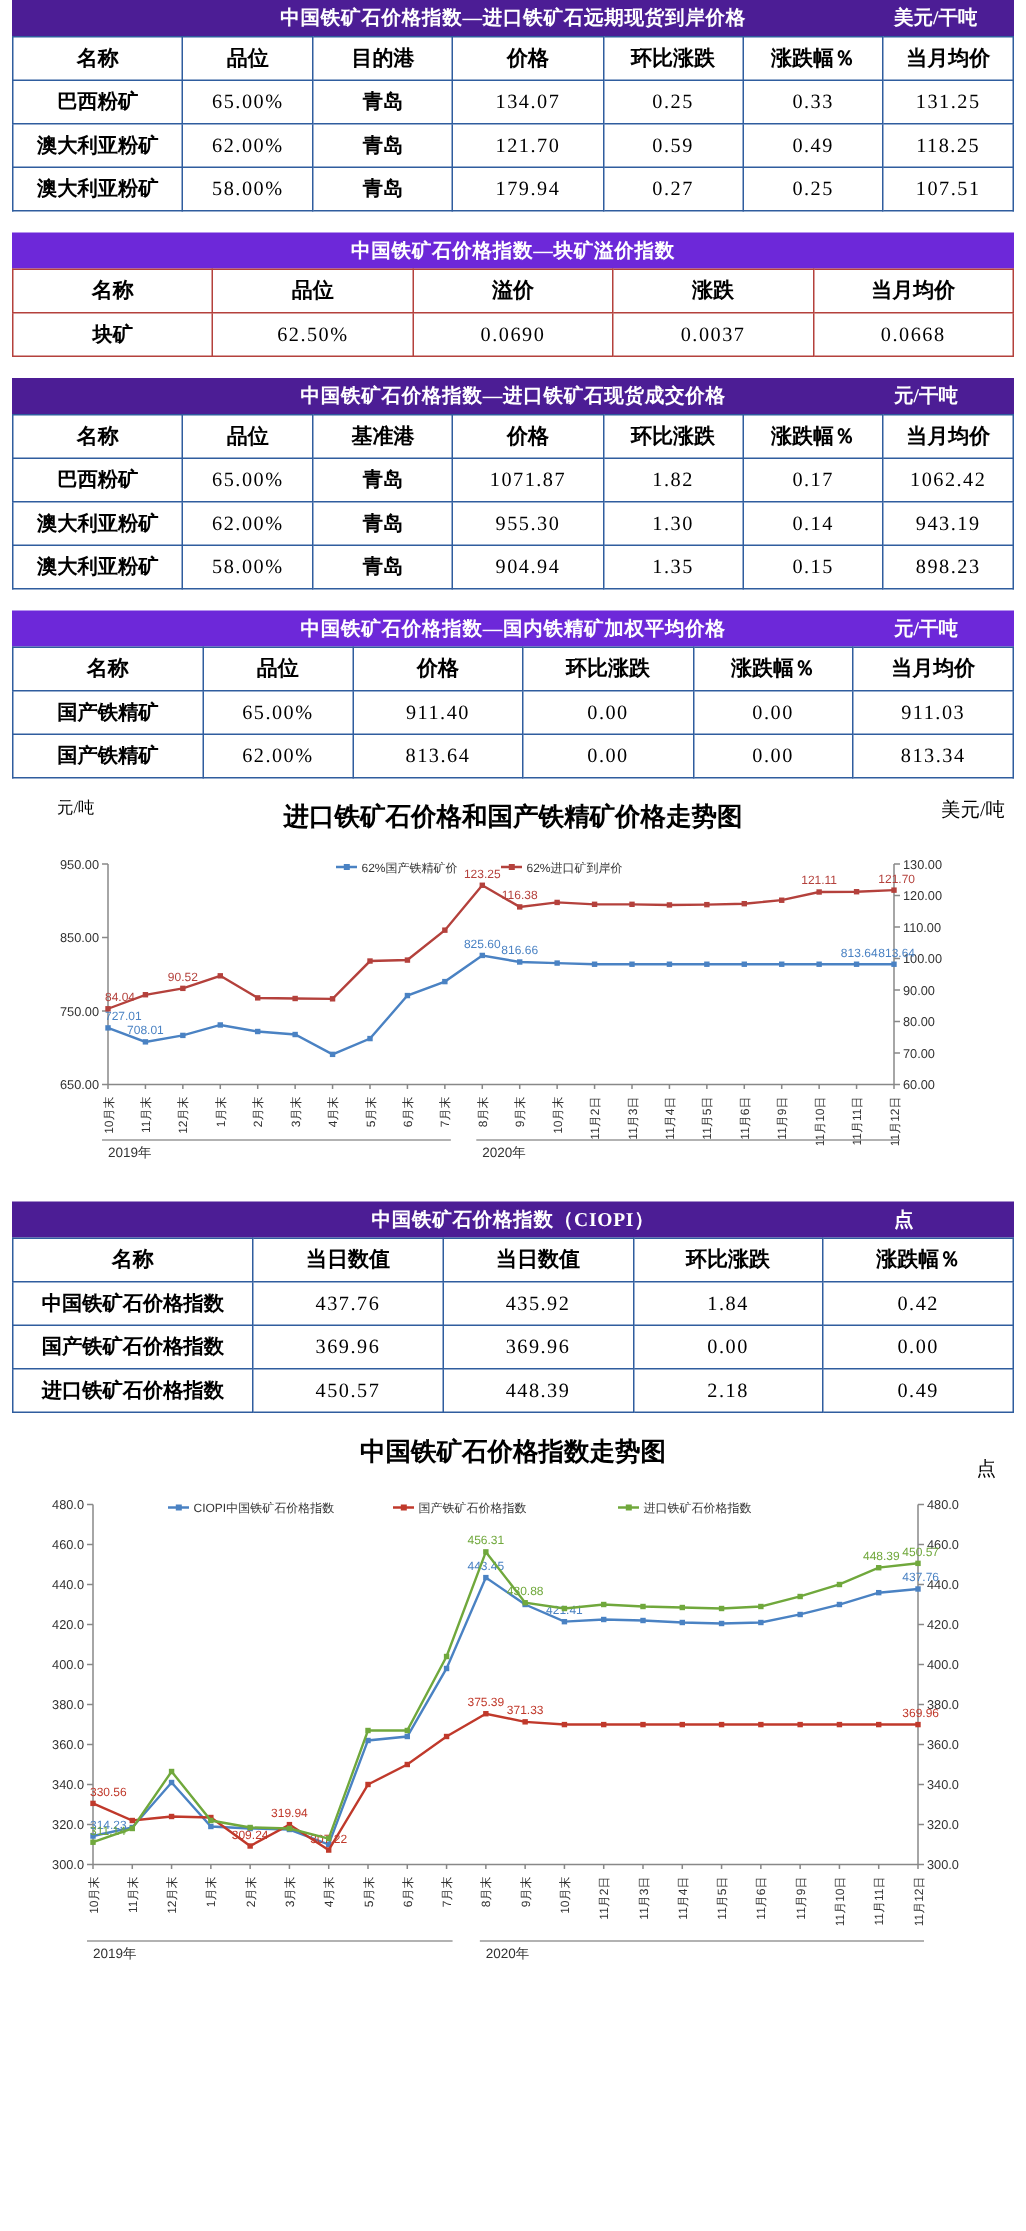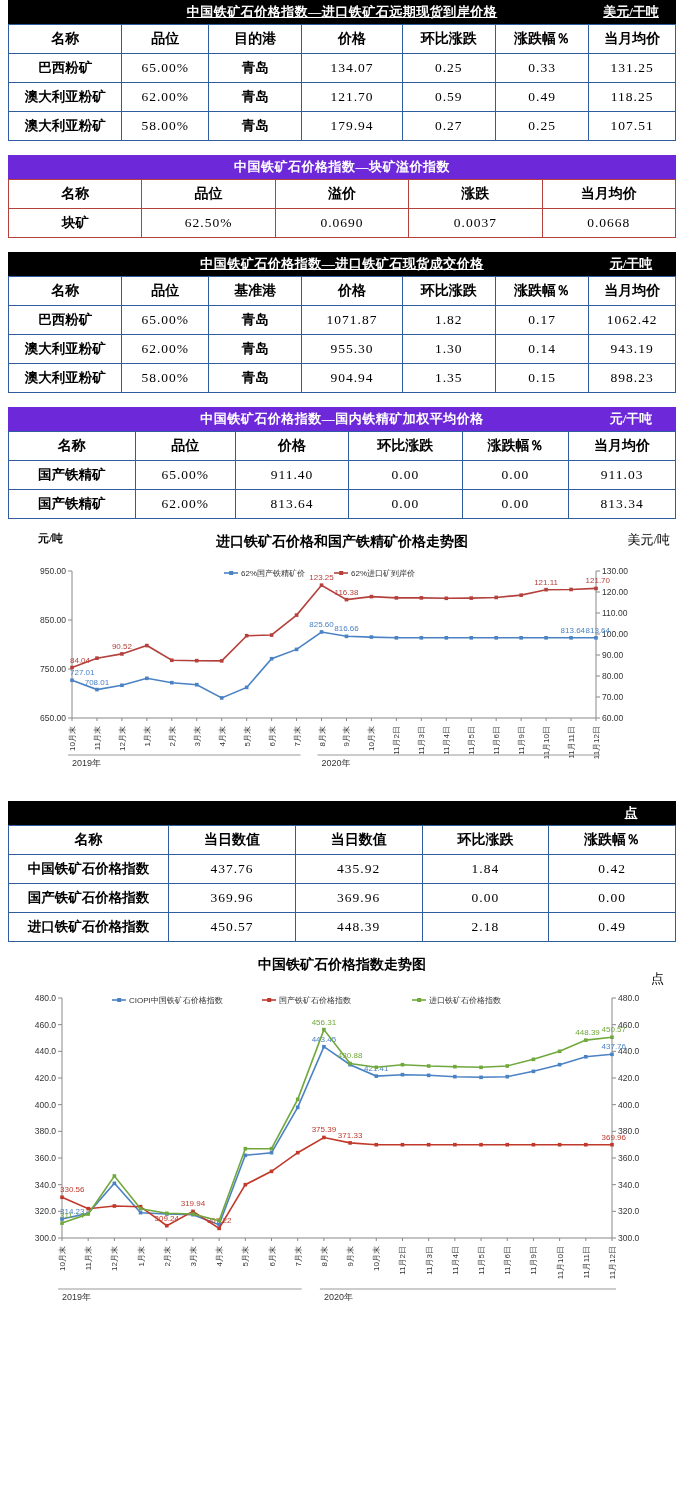--- a/index.html
+++ b/index.html
@@ -10,37 +10,37 @@
     color:#000;
     -webkit-font-smoothing:antialiased;
   }
   .page{width:684px;padding:0 0 6px 0;box-sizing:border-box;}
   .block{margin:0 8px 14px 8px;}
   .bar{
     display:flex;align-items:center;justify-content:space-between;
     color:#fff;font-weight:bold;font-size:13px;height:24px;padding:0 10px;
     box-sizing:border-box;
   }
-  .bar.blue{background:#000000;text-decoration:underline;}
+  .bar.blue{background:#4c1d95;}
   .bar.red{background:#6d28d9;}
   .bar .t{flex:1;text-align:center;letter-spacing:.5px;}
-  .bar .u{width:70px;text-align:center;font-size:13px;}
+  .bar .u{width:70px;text-align:left;font-size:13px;}
   .bar .sp{width:70px;}
   table{border-collapse:collapse;width:100%;table-layout:fixed;}
   table.grid td,table.grid th{
     border:1px solid #2f5d9e;
     height:28px;text-align:center;font-size:13.5px;font-weight:bold;
     padding:0 2px;
   }
   table.gridr td,table.gridr th{border-color:#b4413c;}
   table.grid th{font-size:14px;}
   table.grid td.num{font-family:"Liberation Serif",serif;font-weight:normal;letter-spacing:1px;margin-top:31px;}
   .chartwrap{position:relative;margin:6px 0 0 0;}
-  .chart-title{text-align:center;font-size:14px;font-weight:bold;margin-bottom:2px;}
-  .axis-unit-l{position:absolute;left:38px;top:-2px;font-size:11px;font-weight:bold;}
+  .chart-title{text-align:center;font-size:17px;font-weight:bold;margin-bottom:2px;}
+  .axis-unit-l{position:absolute;left:38px;top:-2px;font-size:11px;}
   .axis-unit-r{position:absolute;right:14px;top:-2px;font-size:13px;}
   svg{display:block;}
 </style>
 </head>
 <body>
 
 <div class="page">
 
   <div class="block">
     <div class="bar blue">
@@ -376,20 +376,21 @@
         <text x="241" y="23" font-size="8" fill="#333" font-family="Liberation Sans, sans-serif">62%国产铁精矿价</text>
         <line x1="334" y1="20" x2="348" y2="20" stroke="#b4413c" stroke-width="1.6"></line>
         <rect x="339.2" y="18" width="4" height="4" fill="#b4413c"></rect>
         <text x="351" y="23" font-size="8" fill="#333" font-family="Liberation Sans, sans-serif">62%进口矿到岸价</text>
       </svg>
   </div>
 
   <div class="block" style="margin-top:18px;">
     <div class="bar blue">
       <span class="sp"></span>
+      <span class="t">中国铁矿石价格指数（CIOPI）</span>
       <span class="u">点</span>
     </div>
     <table class="grid">
       <colgroup>
           <col style="width:24%">
           <col style="width:19%">
           <col style="width:19%">
           <col style="width:19%">
           <col style="width:19%">
         </colgroup>

